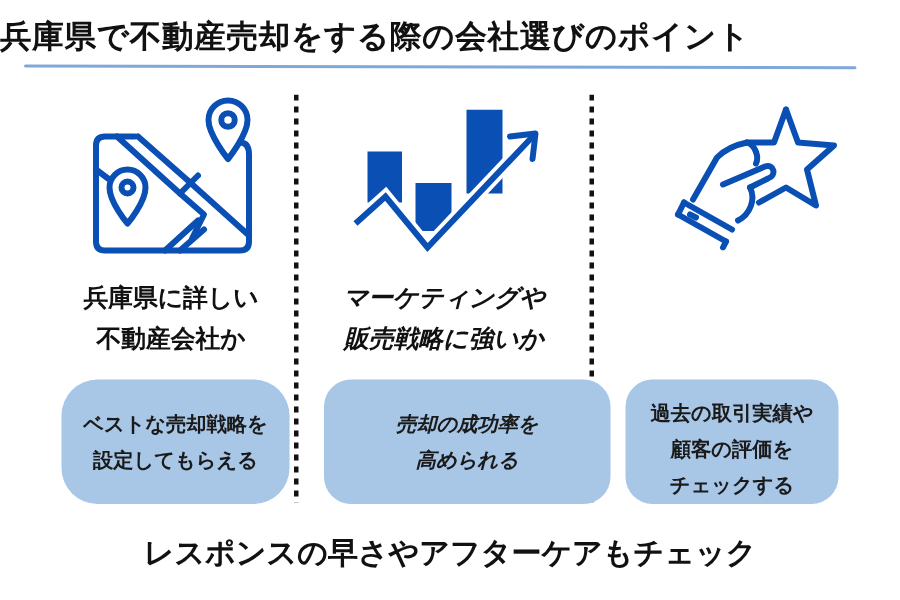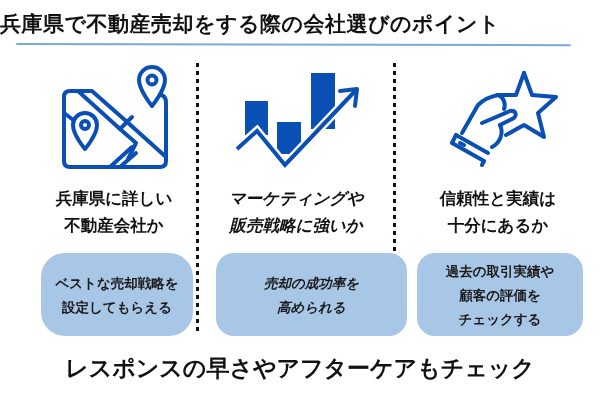--- a/index.html
+++ b/index.html
@@ -35,21 +35,21 @@
       position: absolute; top: 198px; height: 83px;
       background: #a8c6e6; border-radius: 18px;
       display: flex; align-items: center; justify-content: center;
     }
     .box-text {
       text-align: center; font-size: 13.5px; font-weight: bold; line-height: 24px;
       white-space: pre-line; color: #1a1a1a;
     }
     .footer {
       position: absolute; left: 0; top: 355px; width: 600px;
-      text-align: center; font-size: 23px; font-weight: bold; line-height: 26px;
+      text-align: center; font-size: 20px; font-weight: bold; line-height: 26px;
     }
   </style>
 </head>
 <body>
 
 <div class="title">兵庫県で不動産売却をする際の会社選びのポイント</div>
 <div class="title-underline"></div>
 
 <div class="divider" style="left:196px;"></div>
 <div class="divider" style="left:393px;"></div>
@@ -113,22 +113,20 @@
       <path d="M54 28 C60 30 62 38 60 42"></path>
       <path d="M38 56 L66 44 C72 42 74 50 68 52 L56 58"></path>
       <path d="M56 58 C60 66 56 76 48 80"></path>
       <path d="M12 68 L44 86"></path>
       <path d="M8 76 L40 94"></path>
       <path d="M12 68 L8 76"></path>
       <path d="M40 94 L38 98"></path>
       <path d="M16 76 L20 78"></path>
     </svg>
   </div>
-  <div class="heading">信頼性と実績は
-十分にあるか</div>
-  <div class="box" style="left:21px; width:166px;">
+  <div class="box" style="left:21px; width:142px;align-items:flex-end;">
     <div class="box-text">過去の取引実績や
 顧客の評価を
 チェックする</div>
   </div>
 </div>
 
 <div class="footer">レスポンスの早さやアフターケアもチェック</div>
 
 </body></html>

